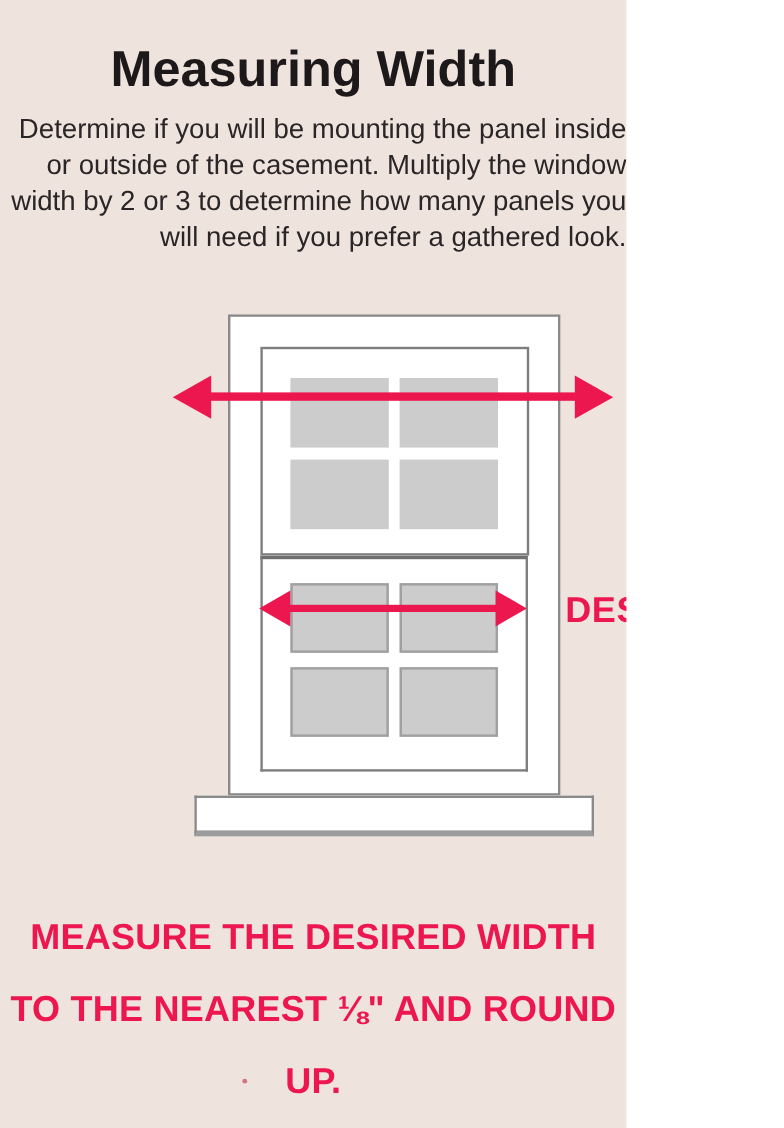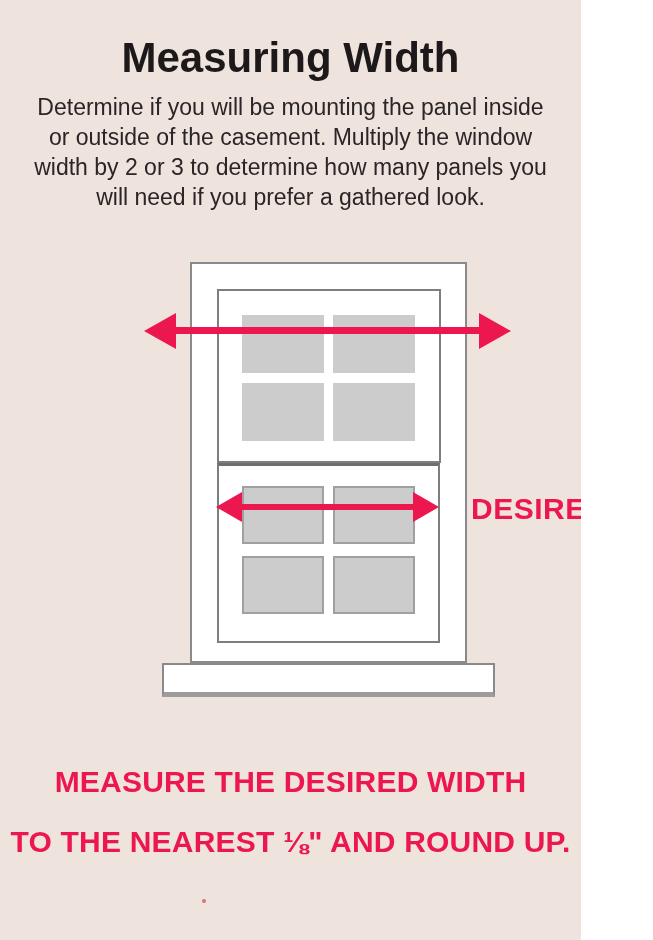--- a/index.html
+++ b/index.html
@@ -7,35 +7,35 @@
     --accent-pink:#ED1750;
     --text-dark:#231f20;
     --pane-gray:#cccccc;
     --frame-border:#8a8a8a;
     --sash-border:#7e7e7e;
   }
   *{margin:0;padding:0;box-sizing:border-box;}
   html,body{background:#fff;}
   .poster{
     position:relative;
-    width:581px;height:940px;
+    width:522px;height:940px;
     background:var(--background);
     overflow:hidden;
     font-family:"Liberation Sans", sans-serif;
   }
   .title{
     position:absolute;top:34px;left:0;right:0;
     text-align:center;
     font-size:42px;font-weight:bold;
     color:#1d191a;
     letter-spacing:0;
   }
   .intro{
     position:absolute;top:92px;left:0;right:0;
-    text-align:center;
+    text-align:right;
     font-size:23px;line-height:30px;
     color:#2a2526;
     white-space:pre-line;
   }
   
   .outer-frame{
     position:absolute;left:190px;top:262px;
     width:277px;height:401px;
     background:#ffffff;
     border:2px solid var(--frame-border);

